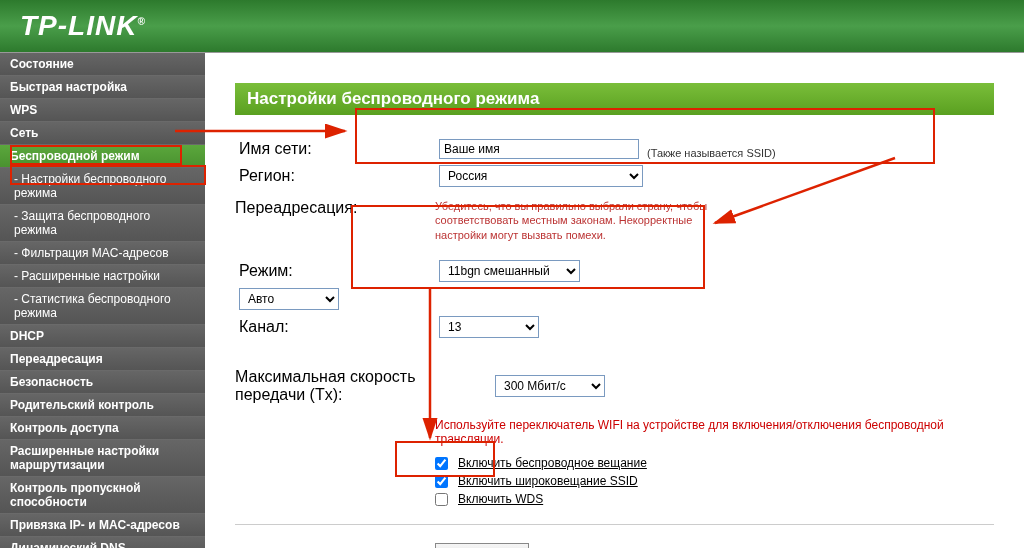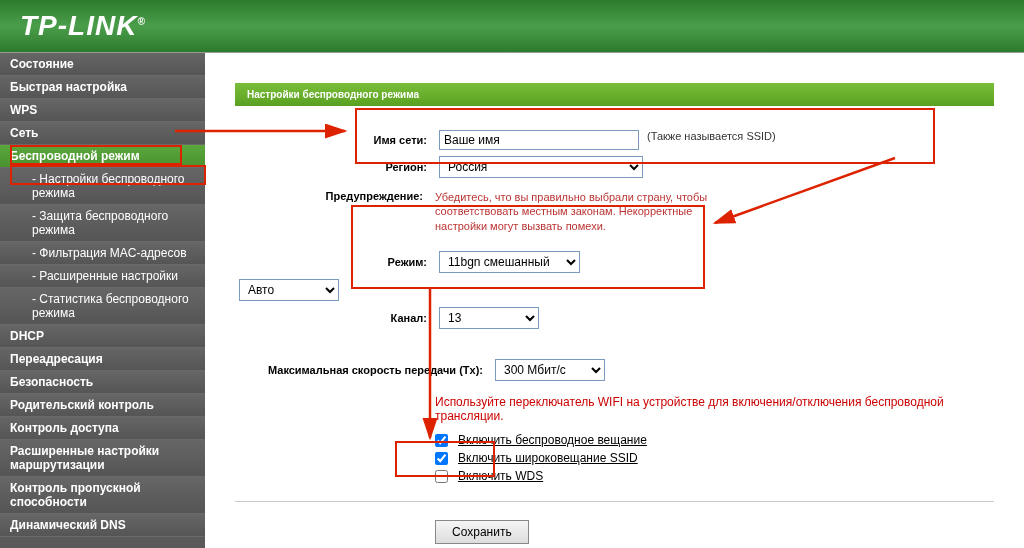--- a/index.html
+++ b/index.html
@@ -4,26 +4,26 @@
 <style>
 * { box-sizing: border-box; margin: 0; padding: 0; }
 body { font-family: Arial, sans-serif; font-size: 12px; background: #fff; }
 .header { background: linear-gradient(to bottom, #2d7a2d, #4a9e4a, #2d7a2d); height: 52px; display: flex; align-items: center; padding-left: 20px; }
 .logo { color: #fff; font-size: 28px; font-weight: bold; font-style: italic; letter-spacing: 1px; }
 .logo sup { font-size: 10px; }
 .container { display: flex; border-top: 1px solid #999; }
 .sidebar { width: 205px; background: #5a5a5a; min-height: 496px; }
 .sidebar-item { display: block; color: #fff; padding: 4px 10px; font-size: 12px; font-weight: bold; border-bottom: 1px solid #6a6a6a; cursor: pointer; background: linear-gradient(to bottom, #666, #555); }
 .sidebar-item.active { background: linear-gradient(to bottom, #5ba73c, #4a9230); }
-.sidebar-sub { padding-left: 32px; font-weight: normal; }
+.sidebar-sub { padding-left: 14px; font-weight: normal; }
 .content { flex: 1; padding: 30px 30px 20px 30px; position: relative; }
-.page-title-bar { background: linear-gradient(to bottom, #7abe3a, #5aa020); color: #fff; font-weight: bold; padding: 6px 12px; font-size: 10px; margin-bottom: 18px; }
+.page-title-bar { background: linear-gradient(to bottom, #7abe3a, #5aa020); color: #fff; font-weight: bold; padding: 6px 12px; font-size: 17px; margin-bottom: 18px; }
 .form-row { display: flex; align-items: center; margin-bottom: 6px; }
-.form-label { width: 200px; text-align: right; padding-right: 12px; font-weight: bold; font-size: 11px; }
-.form-field { flex: 1; display: flex; align-items: flex-start; gap: 8px; }
+.form-label { width: 200px; padding-right: 12px; font-weight: normal; font-size: 16px; }
+.form-field { flex: 1; display: flex; align-items: flex-end; gap: 8px; }
 input[type=text], select { border: 1px solid #7a9ac0; padding: 2px 4px; font-size: 12px; background: #fff; }
 input[type=text] { width: 200px; }
 select { min-width: 100px; }
 .hint { font-size: 11px; color: #333; }
 .warning-text { font-size: 11px; color: #b33; line-height: 1.3; }
 .wifi-note { color: #c00; font-size: 12px; margin: 14px 0 10px 0; }
 .checkbox-row { margin: 4px 0 4px 200px; display: flex; align-items: flex-end; gap: 10px; font-size: 12px; text-decoration: underline; }
 .divider { border-top: 1px solid #ccc; margin: 18px 0; }
 .save-btn { margin-left: 200px; padding: 4px 16px; background: linear-gradient(to bottom,#f5f5f5,#ddd); border:1px solid #888; cursor:pointer; font-size:12px; }
 .highlight-box { border: 2px solid #d20; position: absolute; pointer-events: none; }
@@ -48,20 +48,21 @@
       <div class="sidebar-item sidebar-sub">- Фильтрация MAC-адресов</div>
       <div class="sidebar-item sidebar-sub">- Расширенные настройки</div>
       <div class="sidebar-item sidebar-sub">- Статистика беспроводного режима</div>
       <div class="sidebar-item">DHCP</div>
       <div class="sidebar-item">Переадресация</div>
       <div class="sidebar-item">Безопасность</div>
       <div class="sidebar-item">Родительский контроль</div>
       <div class="sidebar-item">Контроль доступа</div>
       <div class="sidebar-item">Расширенные настройки маршрутизации</div>
       <div class="sidebar-item">Контроль пропускной способности</div>
+      <div class="sidebar-item">Привязка IP- и MAC-адресов</div>
       <div class="sidebar-item">Динамический DNS</div>
     </div>
 
   <div class="content">
     <div class="page-title-bar">Настройки беспроводного режима</div>
 
     <div id="group1" style="padding:6px 4px;">
       <div class="form-row">
         <div class="form-label">Имя сети:</div>
         <div class="form-field">
@@ -71,21 +72,21 @@
       </div>
       <div class="form-row">
         <div class="form-label">Регион:</div>
         <div class="form-field">
           <select style="width:204px"><option>Россия</option></select>
         </div>
       </div>
     </div>
 
     <div class="form-row" style="align-items:flex-start;">
-      <div class="form-label">Предупреждение:</div>
+      <div class="form-label">Переадресация:</div>
       <div class="form-field">
           <div class="warning-text" style="max-width:300px">Убедитесь, что вы правильно выбрали страну, чтобы соответствовать местным законам. Некорректные настройки могут вызвать помехи.</div>
         </div>
     </div>
 
     <div id="group2" style="padding:10px 4px; margin-top:8px;">
       <div class="form-row">
         <div class="form-label">Режим:</div>
         <div class="form-field">
             <select style="width:141px"><option>11bgn смешанный</option></select>

